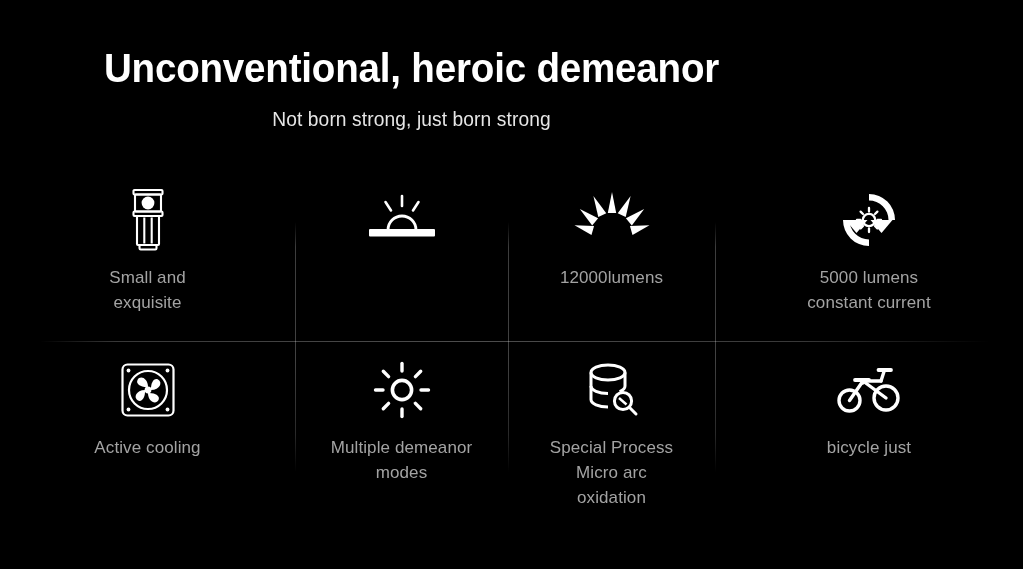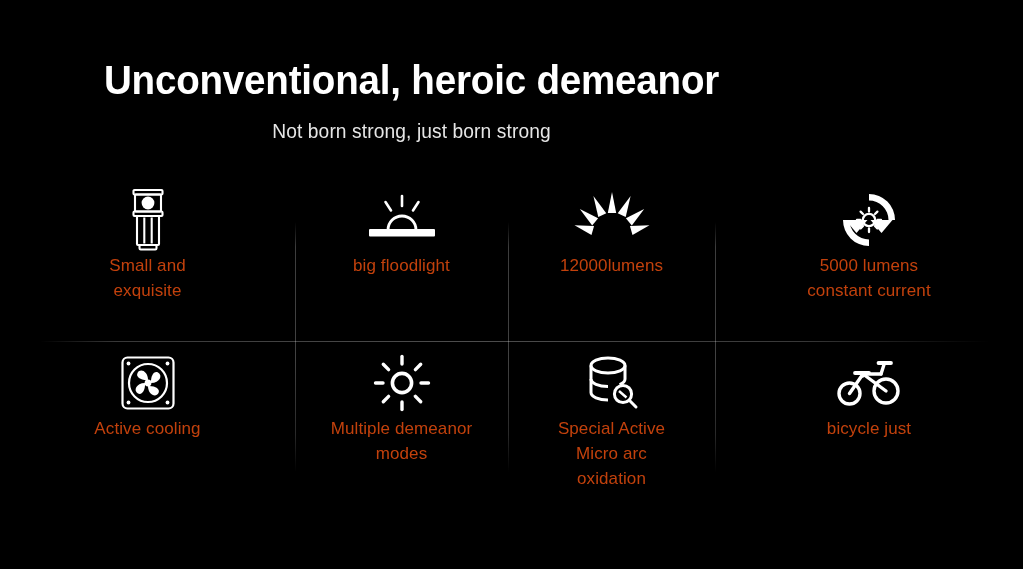--- a/index.html
+++ b/index.html
@@ -11,21 +11,21 @@
   }
   .page {
     position:relative;
     width:1023px; height:569px;
     background:#000000;
   }
 
   
   .header {
     position:absolute;
-    top:56px; left:0; width:823px;
+    top:44px; left:0; width:823px;
     text-align:center;
   }
   .title {
     font-size:41px;
     font-weight:700;
     color:#ffffff;
     letter-spacing:-0.2px;
     line-height:1.18;
     font-stretch:condensed;
     transform:scaleX(0.94);
@@ -82,34 +82,35 @@
     display:grid;
     grid-template-columns:295px 213px 207px 308px;
     grid-template-rows:166px 170px;
   }
   .cell {
     display:flex;
     flex-direction:column;
     align-items:center;
     padding-top:12px;
   }
-  .cell.row2 { padding-top:9px; }
+  .cell.row2 { padding-top:16px; }
 
   .icon-box {
     height:66px;
     display:flex;
     align-items:center;
     justify-content:center;
   }
   .icon-box svg { display:block; overflow:visible; }
 
   .cell-label {
+    margin-top:12px;
     font-size:17px;
     line-height:25px;
-    color:#c2410c;
+    color:#a3a3a3;
     text-align:center;
     font-weight:400;
     letter-spacing:0.1px;
     white-space:pre-line;
   }
 </style>
 </head>
 <body>
 
 <div class="page">
@@ -146,21 +147,20 @@
     <div class="cell">
       <div class="icon-box">
         <svg width="74" height="52" viewBox="0 0 74 52" fill="none" stroke="#ffffff" stroke-width="2.6" stroke-linecap="round">
           <line x1="37" y1="2" x2="37" y2="12"></line>
           <line x1="20.5" y1="8" x2="26" y2="16.5"></line>
           <line x1="53.5" y1="8" x2="48" y2="16.5"></line>
           <path d="M23 36 A14 14 0 0 1 51 36" stroke-width="2.8"></path>
           <rect x="4" y="35" width="66" height="7.5" rx="1" fill="#ffffff" stroke="none"></rect>
         </svg>
       </div>
-      <div class="cell-label">big floodlight</div>
     </div>
 
     <div class="cell">
       <div class="icon-box">
         <svg width="78" height="56" viewBox="0 0 78 56" fill="#ffffff" stroke="none">
           <g>
             <polygon points="39,0 43.2,21 34.8,21"></polygon>
             <g transform="rotate(25 39 44)">
                 <polygon points="39,0 43.4,21 34.6,21"></polygon>
               </g>
@@ -254,21 +254,21 @@
         <svg width="58" height="56" viewBox="0 0 58 56" fill="none" stroke="#ffffff" stroke-width="3">
           <ellipse cx="25" cy="10.5" rx="17" ry="7.5"></ellipse>
           <path d="M8 10.5 V24 C8 28.2 15.6 31.5 25 31.5"></path>
           <path d="M42 10.5 V24 C42 26.2 40 28.2 36.6 29.6"></path>
           <path d="M8 24 V37.5 C8 41.7 15.6 45 25 45"></path>
           <circle cx="40" cy="39" r="8.6"></circle>
           <line x1="46.3" y1="45.3" x2="53" y2="52" stroke-linecap="round"></line>
           <line x1="36" y1="36" x2="43.5" y2="42.5" stroke-width="2.4"></line>
         </svg>
       </div>
-      <div class="cell-label">Special Active
+      <div class="cell-label">Special Process
 Micro arc
 oxidation</div>
     </div>
 
     <div class="cell row2">
       <div class="icon-box">
         <svg width="66" height="50" viewBox="0 0 66 50" fill="none" stroke="#ffffff" stroke-width="3.4" stroke-linecap="round" stroke-linejoin="round">
           <circle cx="13.5" cy="35.5" r="10.5"></circle>
           <circle cx="50" cy="33" r="12"></circle>
           <path d="M13.5 35.5 L27 16 L45 16"></path>

